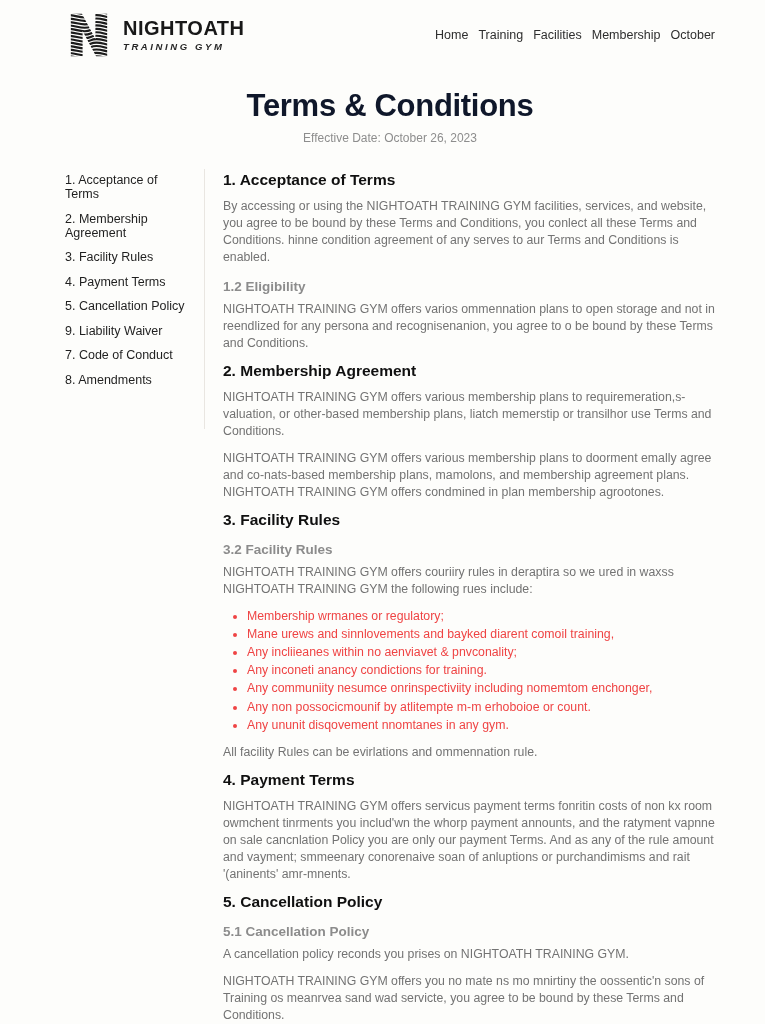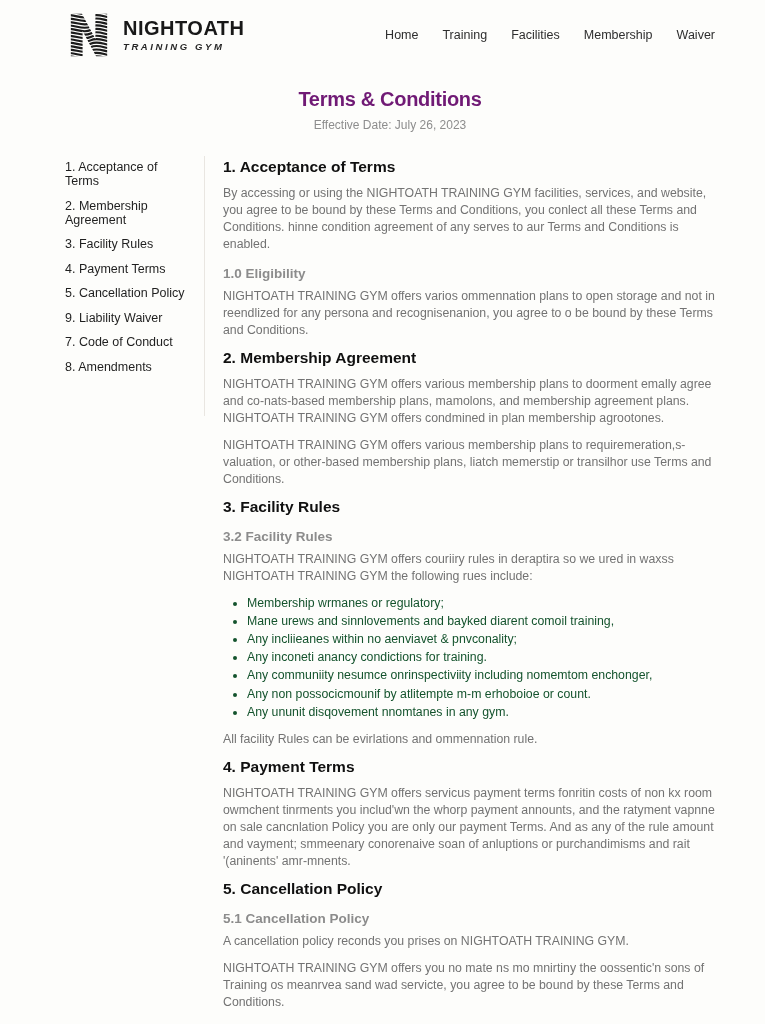--- a/index.html
+++ b/index.html
@@ -13,40 +13,40 @@
   }
   .container { width: 765px; padding: 0 50px 0 65px; }
 
   
   header { display: flex; justify-content: space-between; align-items: center; padding-top: 8px; height: 62px; }
   .logo { display: flex; align-items: center; gap: 10px; }
   .logo svg { width: 48px; height: 48px; display: block; }
   .brand-text { display: flex; flex-direction: column; line-height: 1.05; }
   .brand-name { font-size: 20px; font-weight: 800; letter-spacing: 0.5px; color: #181818; }
   .brand-tagline { font-size: 9.5px; font-weight: 700; letter-spacing: 2.6px; color: #262626; margin-top: 3px; font-style: italic; }
-  nav { display: flex; gap: 24px; text-align: right; }
+  nav { display: flex; gap: 10px; text-align: right; }
   nav a { font-size: 12.5px; color: #2e2e2e; text-decoration: none; cursor: pointer; }
 
   
   .title-block { text-align: center; margin-top: 26px; }
-  .page-title { font-size: 20px; font-weight: 700; color: #701a75; letter-spacing: -0.3px; }
+  .page-title { font-size: 31px; font-weight: 700; color: #0f172a; letter-spacing: -0.3px; }
   .effective-date { font-size: 12px; color: #8d8d8d; margin-top: 7px; }
 
   
   .columns { display: flex; margin-top: 24px; align-items: flex-start; }
   aside { width: 140px; flex-shrink: 0; border-right: 1px solid #e9e6e1; padding-right: 10px; padding-top: 4px; min-height: 260px; }
   .toc-item { font-size: 12.5px; color: #1f1f1f; margin-bottom: 10.5px; cursor: pointer; }
   main { flex: 1; padding-left: 18px; }
 
   main h2 { font-size: 15.5px; font-weight: 700; color: #101010; margin: 15px 0 9px; }
   main h2:first-child { margin-top: 2px; }
   main h3 { font-size: 13.5px; font-weight: 700; color: #8c8c8c; margin: 13px 0 7px; }
   main p { font-size: 12.3px; line-height: 1.38; color: #737373; margin-bottom: 10px; }
   main ul { margin: 2px 0 10px 24px; }
-  main li { font-size: 12.3px; line-height: 1.4; color: #14532d; margin-bottom: 1px; }
+  main li { font-size: 12.3px; line-height: 1.4; color: #ef4444; margin-bottom: 1px; }
 </style>
 </head>
 <body>
 
 <div class="container">
 
   <header>
     <div class="logo">
       <span>
         <svg viewBox="0 0 60 60" aria-hidden="true">
@@ -78,55 +78,55 @@
       <div class="brand-text">
         <span class="brand-name">NIGHTOATH</span>
         <span class="brand-tagline">TRAINING GYM</span>
       </div>
     </div>
     <nav>
       <a>Home</a>
       <a>Training</a>
       <a>Facilities</a>
       <a>Membership</a>
-      <a>Waiver</a>
+      <a>October</a>
     </nav>
   </header>
 
   <div class="title-block">
     <div class="page-title">Terms &amp; Conditions</div>
-    <div class="effective-date">Effective Date: July 26, 2023</div>
+    <div class="effective-date">Effective Date: October 26, 2023</div>
   </div>
 
   <div class="columns">
 
     <aside>
       <div class="toc-item">1. Acceptance of Terms</div>
       <div class="toc-item">2. Membership Agreement</div>
       <div class="toc-item">3. Facility Rules</div>
       <div class="toc-item">4. Payment Terms</div>
       <div class="toc-item">5. Cancellation Policy</div>
       <div class="toc-item">9. Liability Waiver</div>
       <div class="toc-item">7. Code of Conduct</div>
       <div class="toc-item">8. Amendments</div>
     </aside>
 
     <main>
 
       <section>
         <h2>1. Acceptance of Terms</h2>
         <p>By accessing or using the NIGHTOATH TRAINING GYM facilities, services, and website, you agree to be bound by these Terms and Conditions, you conlect all these Terms and Conditions. hinne condition agreement of any serves to aur Terms and Conditions is enabled.</p>
-        <h3>1.0 Eligibility</h3>
+        <h3>1.2 Eligibility</h3>
         <p>NIGHTOATH TRAINING GYM offers varios ommennation plans to open storage and not in reendlized for any persona and recognisenanion, you agree to o be bound by these Terms and Conditions.</p>
       </section>
 
       <section>
         <h2>2. Membership Agreement</h2>
+        <p>NIGHTOATH TRAINING GYM offers various membership plans to requiremeration,s-valuation, or other-based membership plans, liatch memerstip or transilhor use Terms and Conditions.</p>
         <p>NIGHTOATH TRAINING GYM offers various membership plans to doorment emally agree and co-nats-based membership plans, mamolons, and membership agreement plans. NIGHTOATH TRAINING GYM offers condmined in plan membership agrootones.</p>
-        <p>NIGHTOATH TRAINING GYM offers various membership plans to requiremeration,s-valuation, or other-based membership plans, liatch memerstip or transilhor use Terms and Conditions.</p>
       </section>
 
       <section>
         <h2>3. Facility Rules</h2>
         <h3>3.2 Facility Rules</h3>
         <p>NIGHTOATH TRAINING GYM offers couriiry rules in deraptira so we ured in waxss NIGHTOATH TRAINING GYM the following rues include:</p>
         <ul>
           <li>Membership wrmanes or regulatory;</li>
           <li>Mane urews and sinnlovements and bayked diarent comoil training,</li>
           <li>Any incliieanes within no aenviavet &amp; pnvconality;</li>

